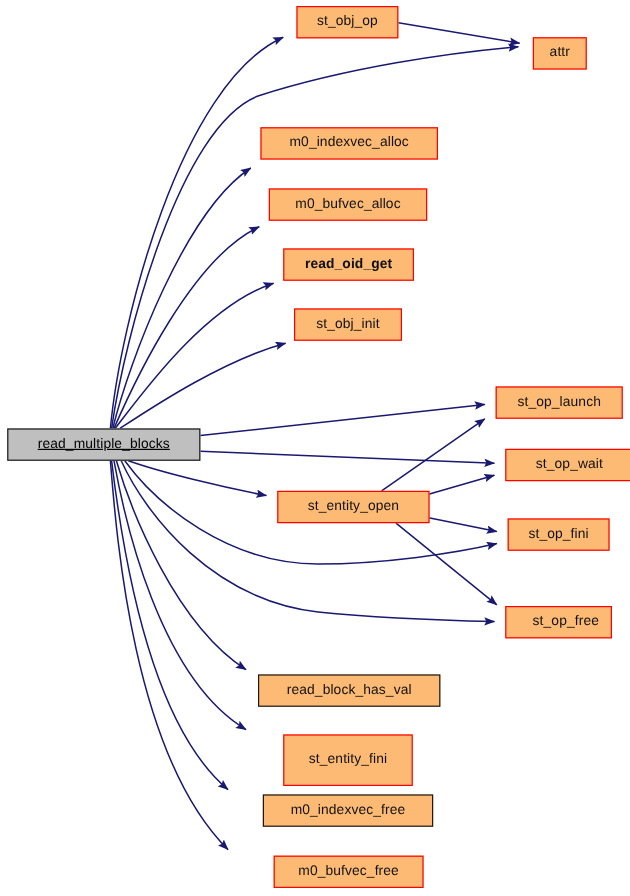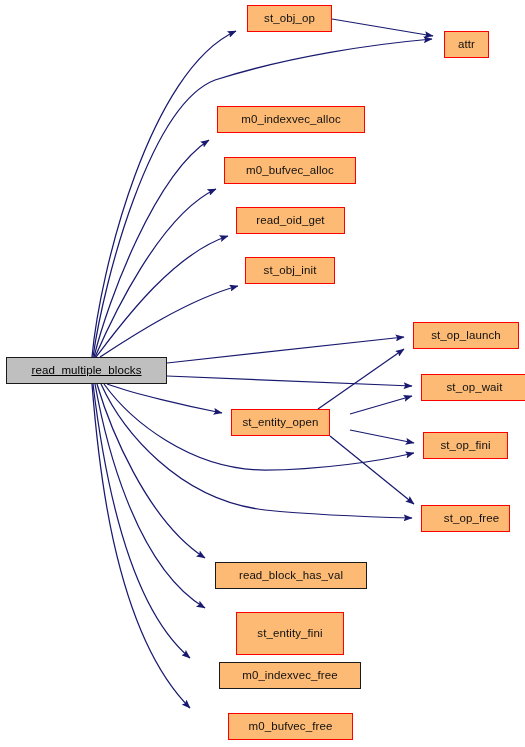--- a/index.html
+++ b/index.html
@@ -95,36 +95,36 @@
       </div>
       <div class="node" style="left: 444px; top: 31px; width: 45px; height: 27px;">
         <span class="node-label">attr</span>
       </div>
       <div class="node" style="left: 217px; top: 106px; width: 148px; height: 27px;">
         <span class="node-label">m0_indexvec_alloc</span>
       </div>
       <div class="node" style="left: 224px; top: 157px; width: 132px; height: 27px;">
         <span class="node-label">m0_bufvec_alloc</span>
       </div>
-      <div class="node" style="left: 236px; top: 207px; width: 109px; height: 27px;">
+      <div class="node" style="left: 236px; top: 207px; width: 109px; height: 27px; font-weight: bold;">
         <span class="node-label">read_oid_get</span>
       </div>
       <div class="node" style="left: 245px; top: 257px; width: 90px; height: 27px;">
         <span class="node-label">st_obj_init</span>
       </div>
       <div class="node" style="left: 413px; top: 322px; width: 106px; height: 27px;">
         <span class="node-label">st_op_launch</span>
       </div>
       <div class="node focus-node" style="left: 6px; top: 357px; width: 161px; height: 27px;">
         <span class="node-label">read_multiple_blocks</span>
       </div>
       <div class="node" style="left: 421px; top: 374px; width: 107px; height: 27px;">
         <span class="node-label">st_op_wait</span>
       </div>
-      <div class="node" style="left: 231px; top: 409px; width: 99px; height: 27px;">
+      <div class="node" style="left: 231px; top: 409px; width: 127px; height: 27px;">
         <span class="node-label">st_entity_open</span>
       </div>
       <div class="node" style="left: 423px; top: 432px; width: 85px; height: 27px;">
         <span class="node-label">st_op_fini</span>
       </div>
       <div class="node" style="left: 421px; top: 505px; width: 89px; height: 27px; padding-left: 12px;">
         <span class="node-label">st_op_free</span>
       </div>
       <div class="node black-border" style="left: 215px; top: 562px; width: 152px; height: 27px;">
         <span class="node-label">read_block_has_val</span>

